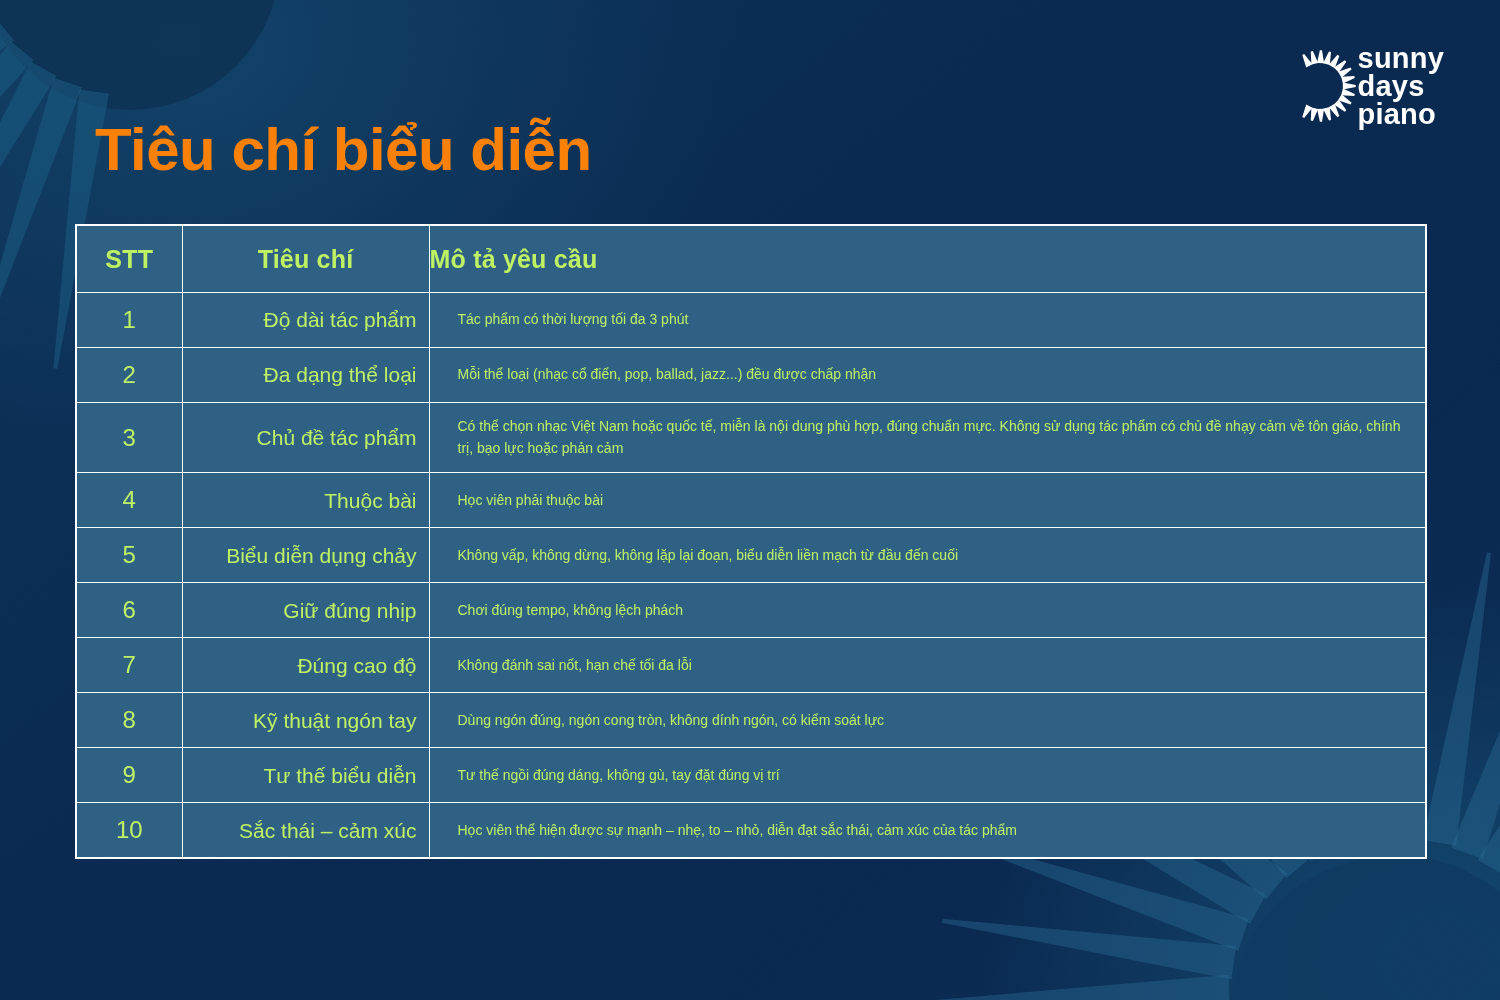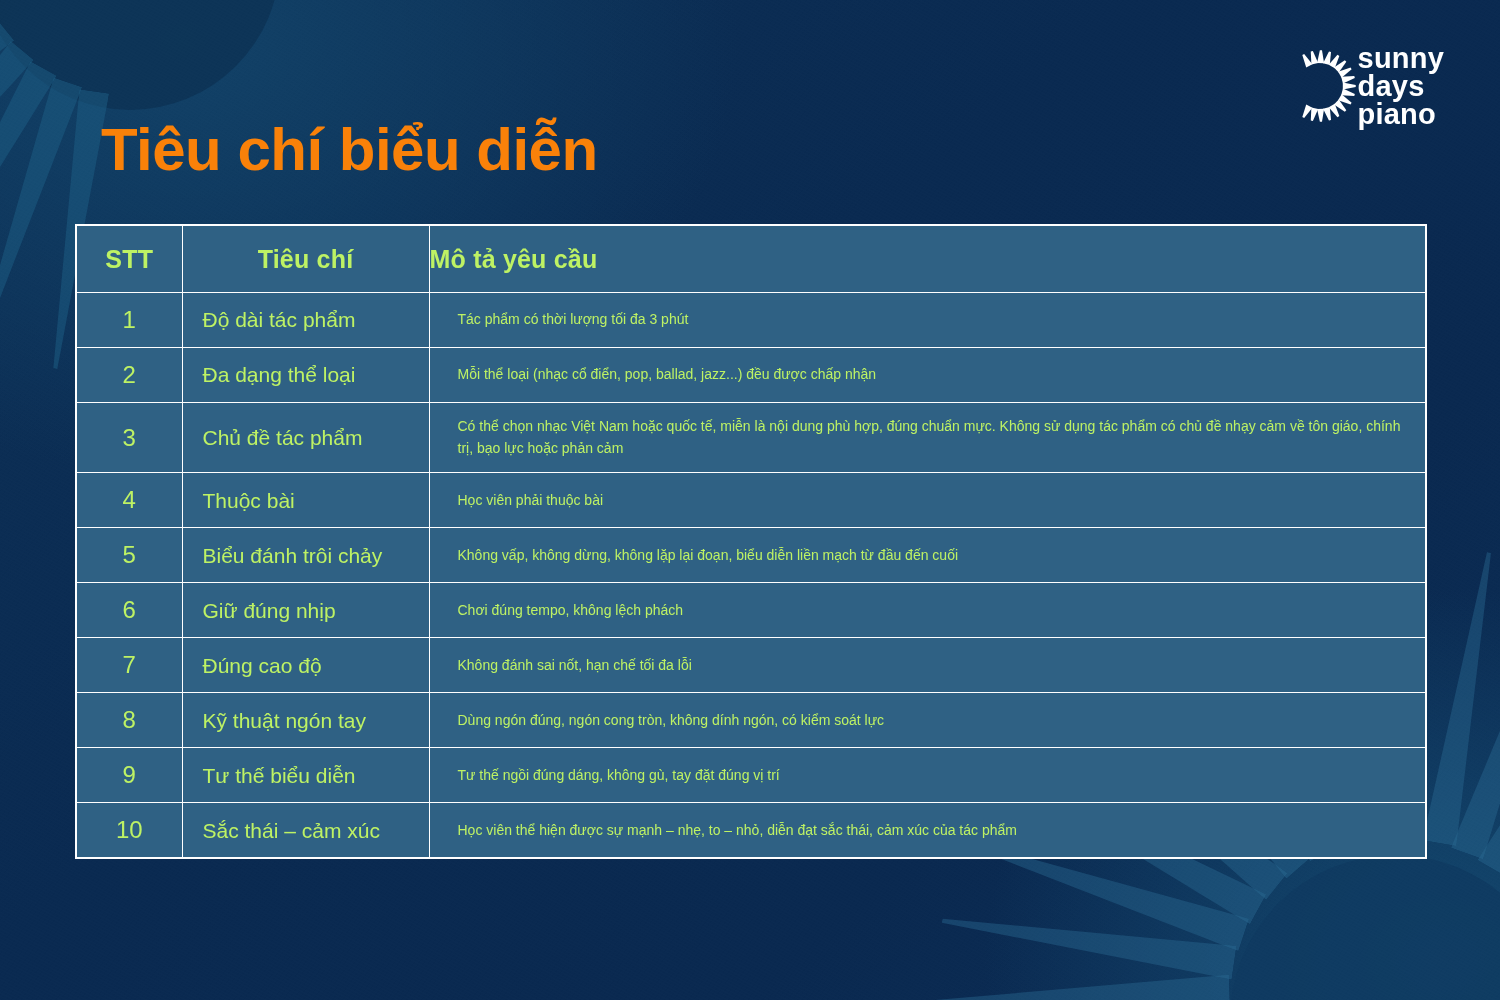--- a/index.html
+++ b/index.html
@@ -109,21 +109,20 @@
   .title {
     position: absolute;
     left: 95px;
     top: 118px;
     color: #f98109;
     font-size: 60px;
     font-weight: 800;
     letter-spacing: -0.5px;
     line-height: 1.05;
     white-space: nowrap;
-    margin-left: 6px;
   }
 
   
   .table-wrap {
     position: absolute;
     left: 75px;
     top: 224px;
     width: 1352px;
   }
   table.criteria {
@@ -158,24 +157,24 @@
     margin-left: 16px;
   }
 
   table.criteria td.cell-stt {
     text-align: center;
     font-size: 24px;
     font-weight: 400;
     padding: 13px 0;
   }
   table.criteria td.cell-crit {
-    text-align: left;
+    text-align: right;
     font-size: 21px;
     font-weight: 400;
-    padding: 13px 20px;
+    padding: 13px 12px;
     line-height: 1.3;
   }
   table.criteria td.cell-desc {
     text-align: left;
     font-size: 14px;
     font-weight: 400;
     padding: 13px 22px 13px 28px;
     line-height: 1.55;
   }
   tr.row-tall td { padding-top: 20px; padding-bottom: 20px; }
@@ -273,21 +272,21 @@
             <td class="cell-crit">Chủ đề tác phẩm</td>
             <td class="cell-desc">Có thể chọn nhạc Việt Nam hoặc quốc tế, miễn là nội dung phù hợp, đúng chuẩn mực. Không sử dụng tác phẩm có chủ đề nhạy cảm về tôn giáo, chính trị, bạo lực hoặc phản cảm</td>
           </tr>
           <tr>
             <td class="cell-stt">4</td>
             <td class="cell-crit">Thuộc bài</td>
             <td class="cell-desc">Học viên phải thuộc bài</td>
           </tr>
           <tr>
             <td class="cell-stt">5</td>
-            <td class="cell-crit">Biểu đánh trôi chảy</td>
+            <td class="cell-crit">Biểu diễn dụng chảy</td>
             <td class="cell-desc">Không vấp, không dừng, không lặp lại đoạn, biểu diễn liền mạch từ đầu đến cuối</td>
           </tr>
           <tr>
             <td class="cell-stt">6</td>
             <td class="cell-crit">Giữ đúng nhịp</td>
             <td class="cell-desc">Chơi đúng tempo, không lệch phách</td>
           </tr>
           <tr>
             <td class="cell-stt">7</td>
             <td class="cell-crit">Đúng cao độ</td>

